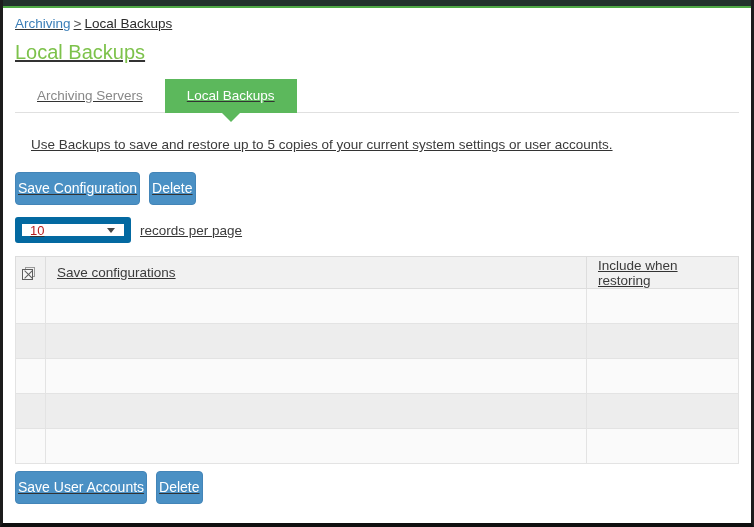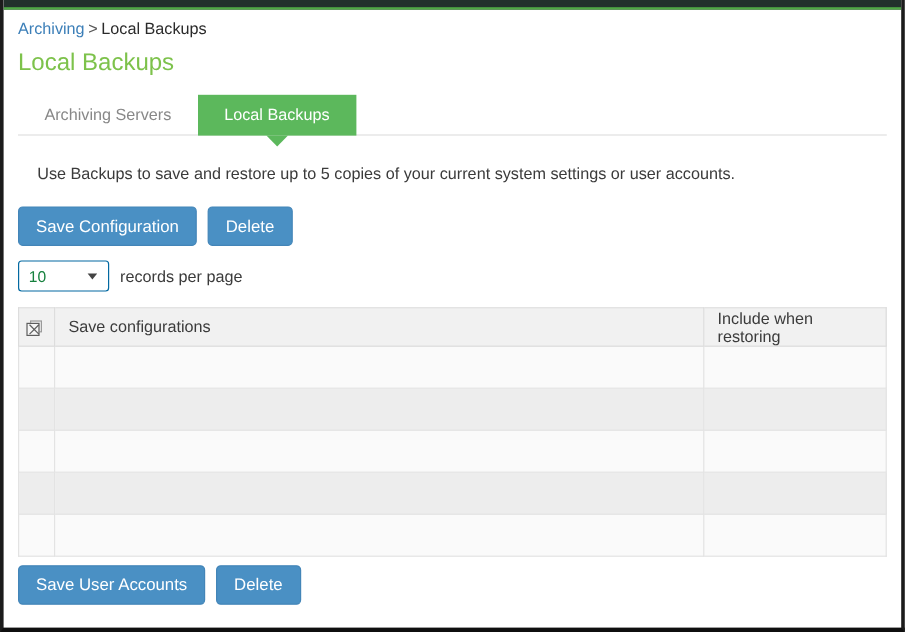--- a/index.html
+++ b/index.html
@@ -21,20 +21,21 @@
   
   #app-frame {
     position: relative;
     width: 754px;
     height: 527px;
     background: #ffffff;
     border-left: 3px solid #1c1c1c;
     border-right: 3px solid #1c1c1c;
     border-bottom: 4px solid #0f0f0f;
     overflow: hidden;
+    text-decoration: underline;
   }
   #top-chrome-bar {
     height: 8px;
     background: #22312c;
     border-bottom: 2px solid #4fa845;
     width: 100%;
   }
 
   #content-area {
     padding: 0 12px;
@@ -124,43 +125,43 @@
     gap: 9px;
     align-items: center;
   }
   .btn {
     background: #4a90c4;
     border: 1px solid #4385b8;
     border-radius: 4px;
     color: #ffffff;
     font-size: 14px;
     font-family: "Liberation Sans", sans-serif;
-    padding: 7px 14px;
+    padding: 7px 2px;
     line-height: 17px;
     cursor: pointer;
   }
 
   
   #records-row {
     margin-top: 12px;
     display: flex;
     align-items: center;
     gap: 9px;
   }
   #records-select {
-    width: 76px;
+    width: 116px;
     height: 26px;
-    border: 1px solid #0369a1;
+    border: 7px solid #0369a1;
     border-radius: 3px;
     background: #ffffff;
     display: flex;
     align-items: center;
     padding: 0 8px;
     font-size: 13px;
-    color: #15803d;
+    color: #b91c1c;
     position: relative;
     cursor: pointer;
   }
   #records-select .caret {
     position: absolute;
     right: 9px;
     width: 0; height: 0;
     border-left: 4px solid transparent;
     border-right: 4px solid transparent;
     border-top: 5px solid #444444;

